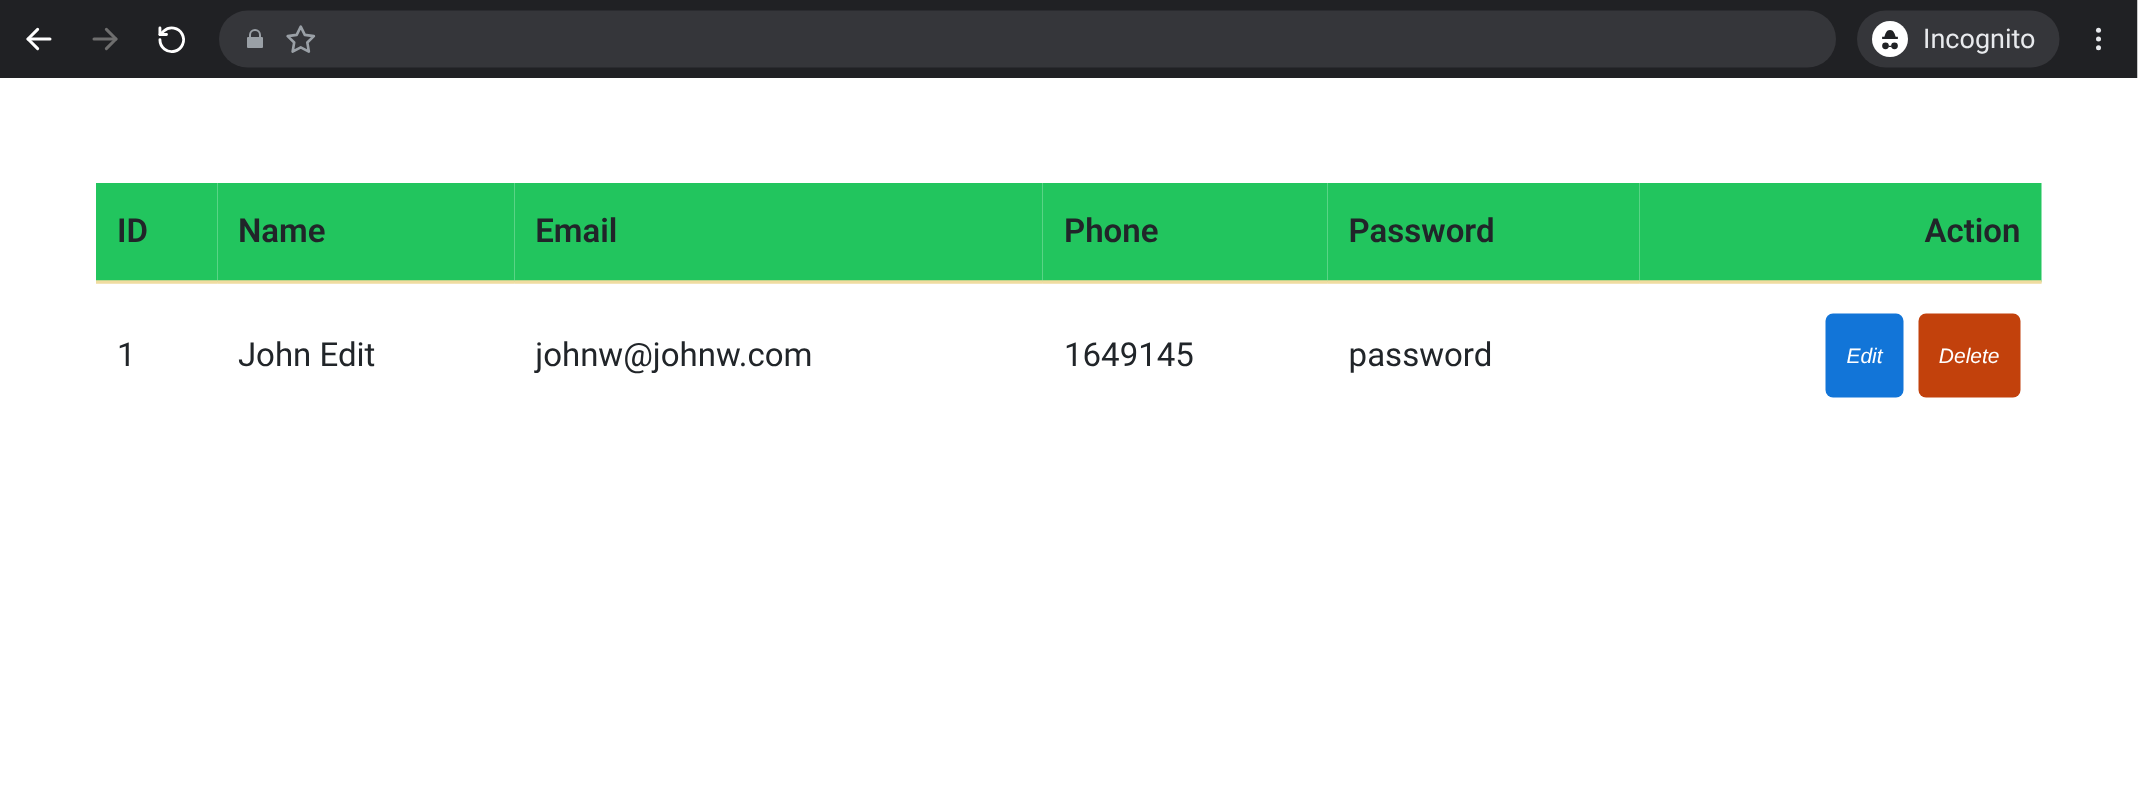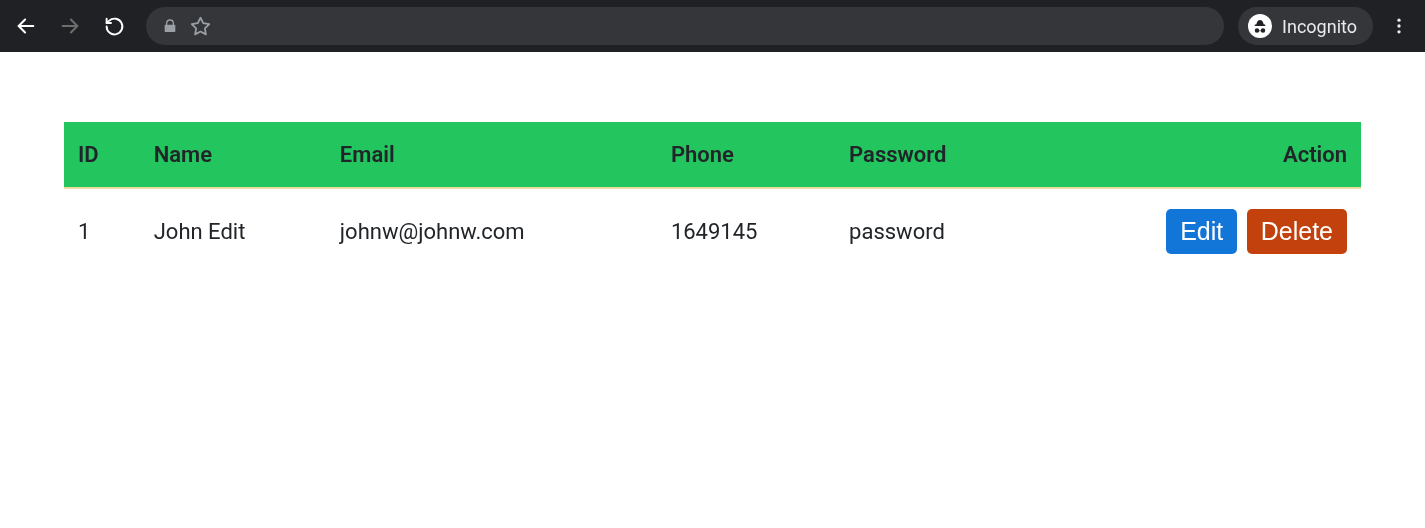--- a/index.html
+++ b/index.html
@@ -120,27 +120,28 @@
       padding: 20px 14px;
       vertical-align: middle;
       text-align: left;
     }
     th.action-col, td.action-col {
       text-align: right;
       white-space: nowrap;
     }
     .btn {
       display: inline-block;
-      padding: 8px 14px;
+      padding: 20px 14px;
       border-radius: 5px;
-      font-size: 25px;
+      font-size: 14px;
       color: #fff;
       cursor: pointer;
       border: none;
       margin-left: 4px;
+      font-style: italic;
     }
     .btn-edit {
       background: #1275d8;
     }
     .btn-delete {
       background: #c2410c;
     }
   </style>
 </head>
 <body>

